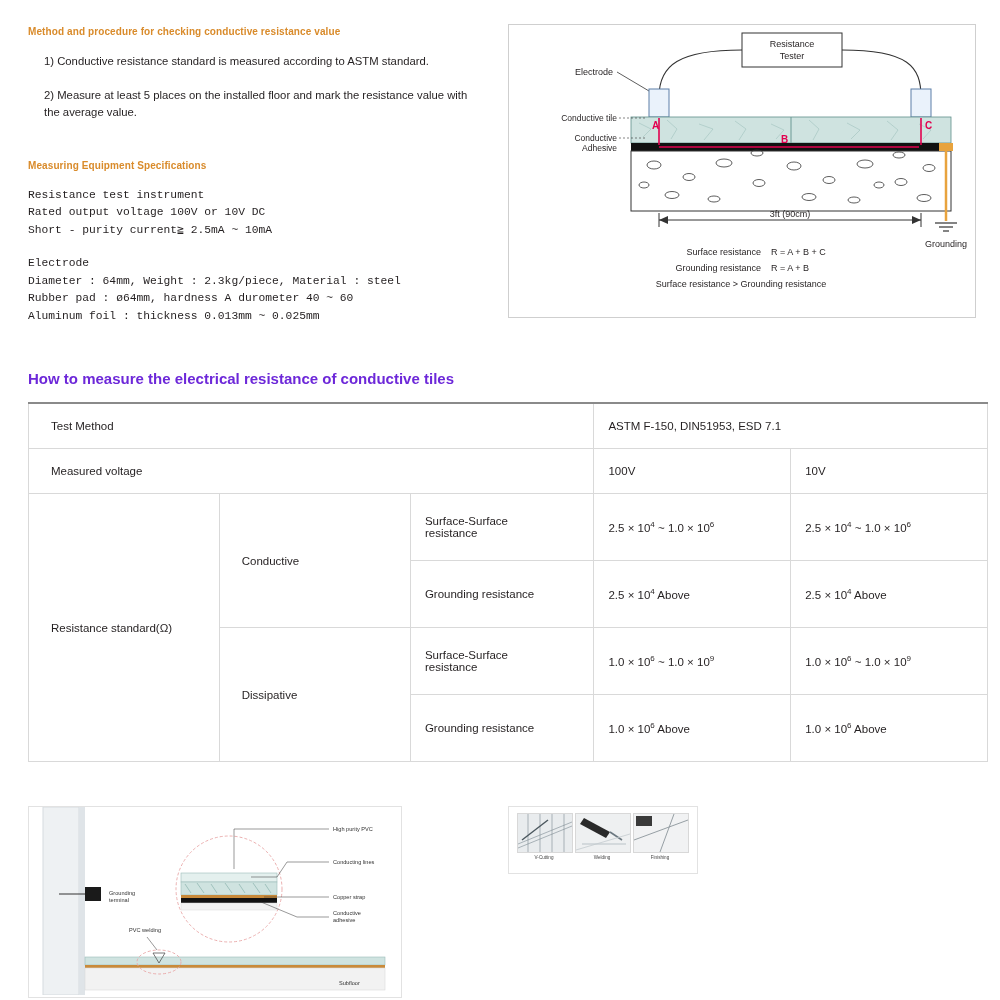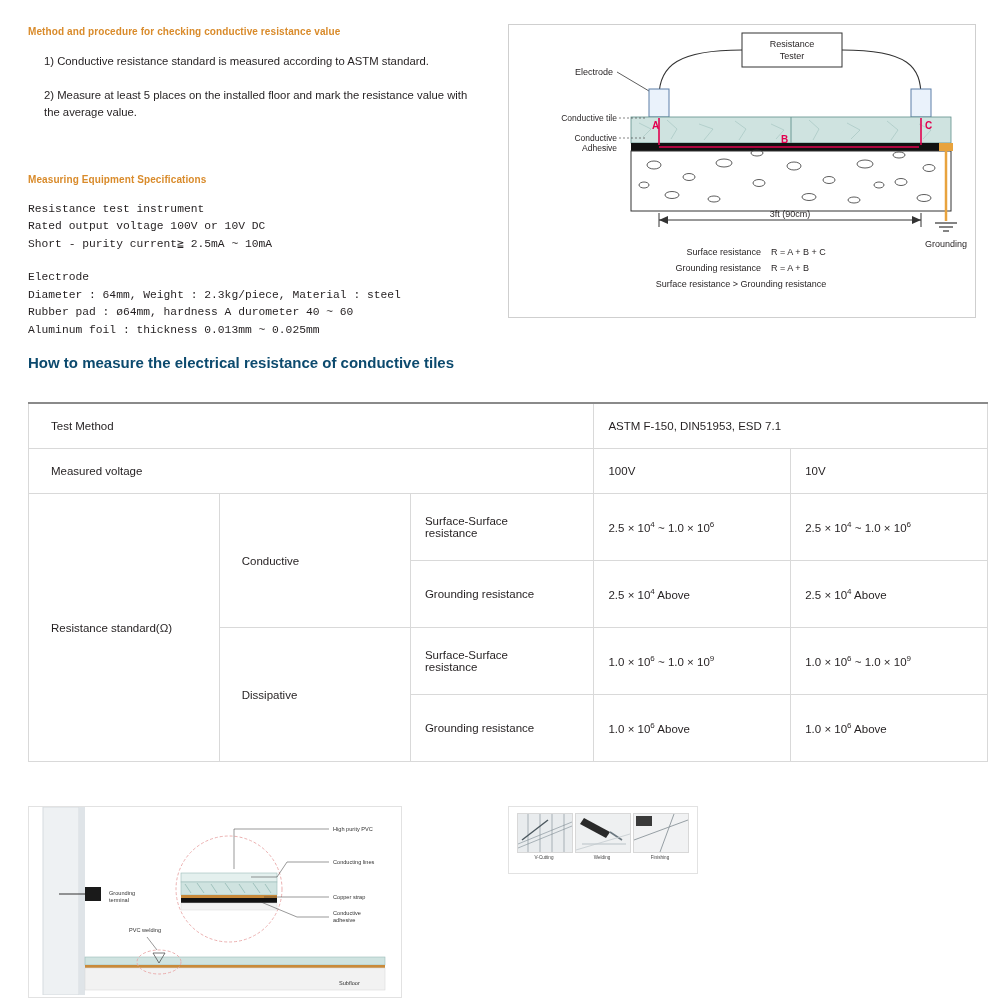--- a/index.html
+++ b/index.html
@@ -29,21 +29,21 @@
     width: 460px;
   }
   .heading-orange {
     color: #d98b2b;
     font-size: 10px;
     font-weight: 600;
     letter-spacing: 0.1px;
     margin: 0 0 14px 0;
   }
   .heading-orange.second {
-    margin-top: 52px;
+    margin-top: 38px;
     margin-bottom: 16px;
   }
   .body-text {
     font-size: 11.3px;
     line-height: 1.55;
     color: #231f20;
     margin: 16px;
   }
   .spec-block {
     font-size: 11.3px;
@@ -66,24 +66,24 @@
     background: #ffffff;
   }
   .diagram-box svg {
     display: block;
   }
 
   
   .section-title {
     position: absolute;
     left: 28px;
-    top: 354px;
+    top: 370px;
     font-size: 15px;
     font-weight: 600;
-    color: #0c4a6e;
+    color: #6d28d9;
   }
 
   
   .table-wrap {
     position: absolute;
     left: 28px;
     top: 402px;
     width: 960px;
   }
   table.spec-table {

